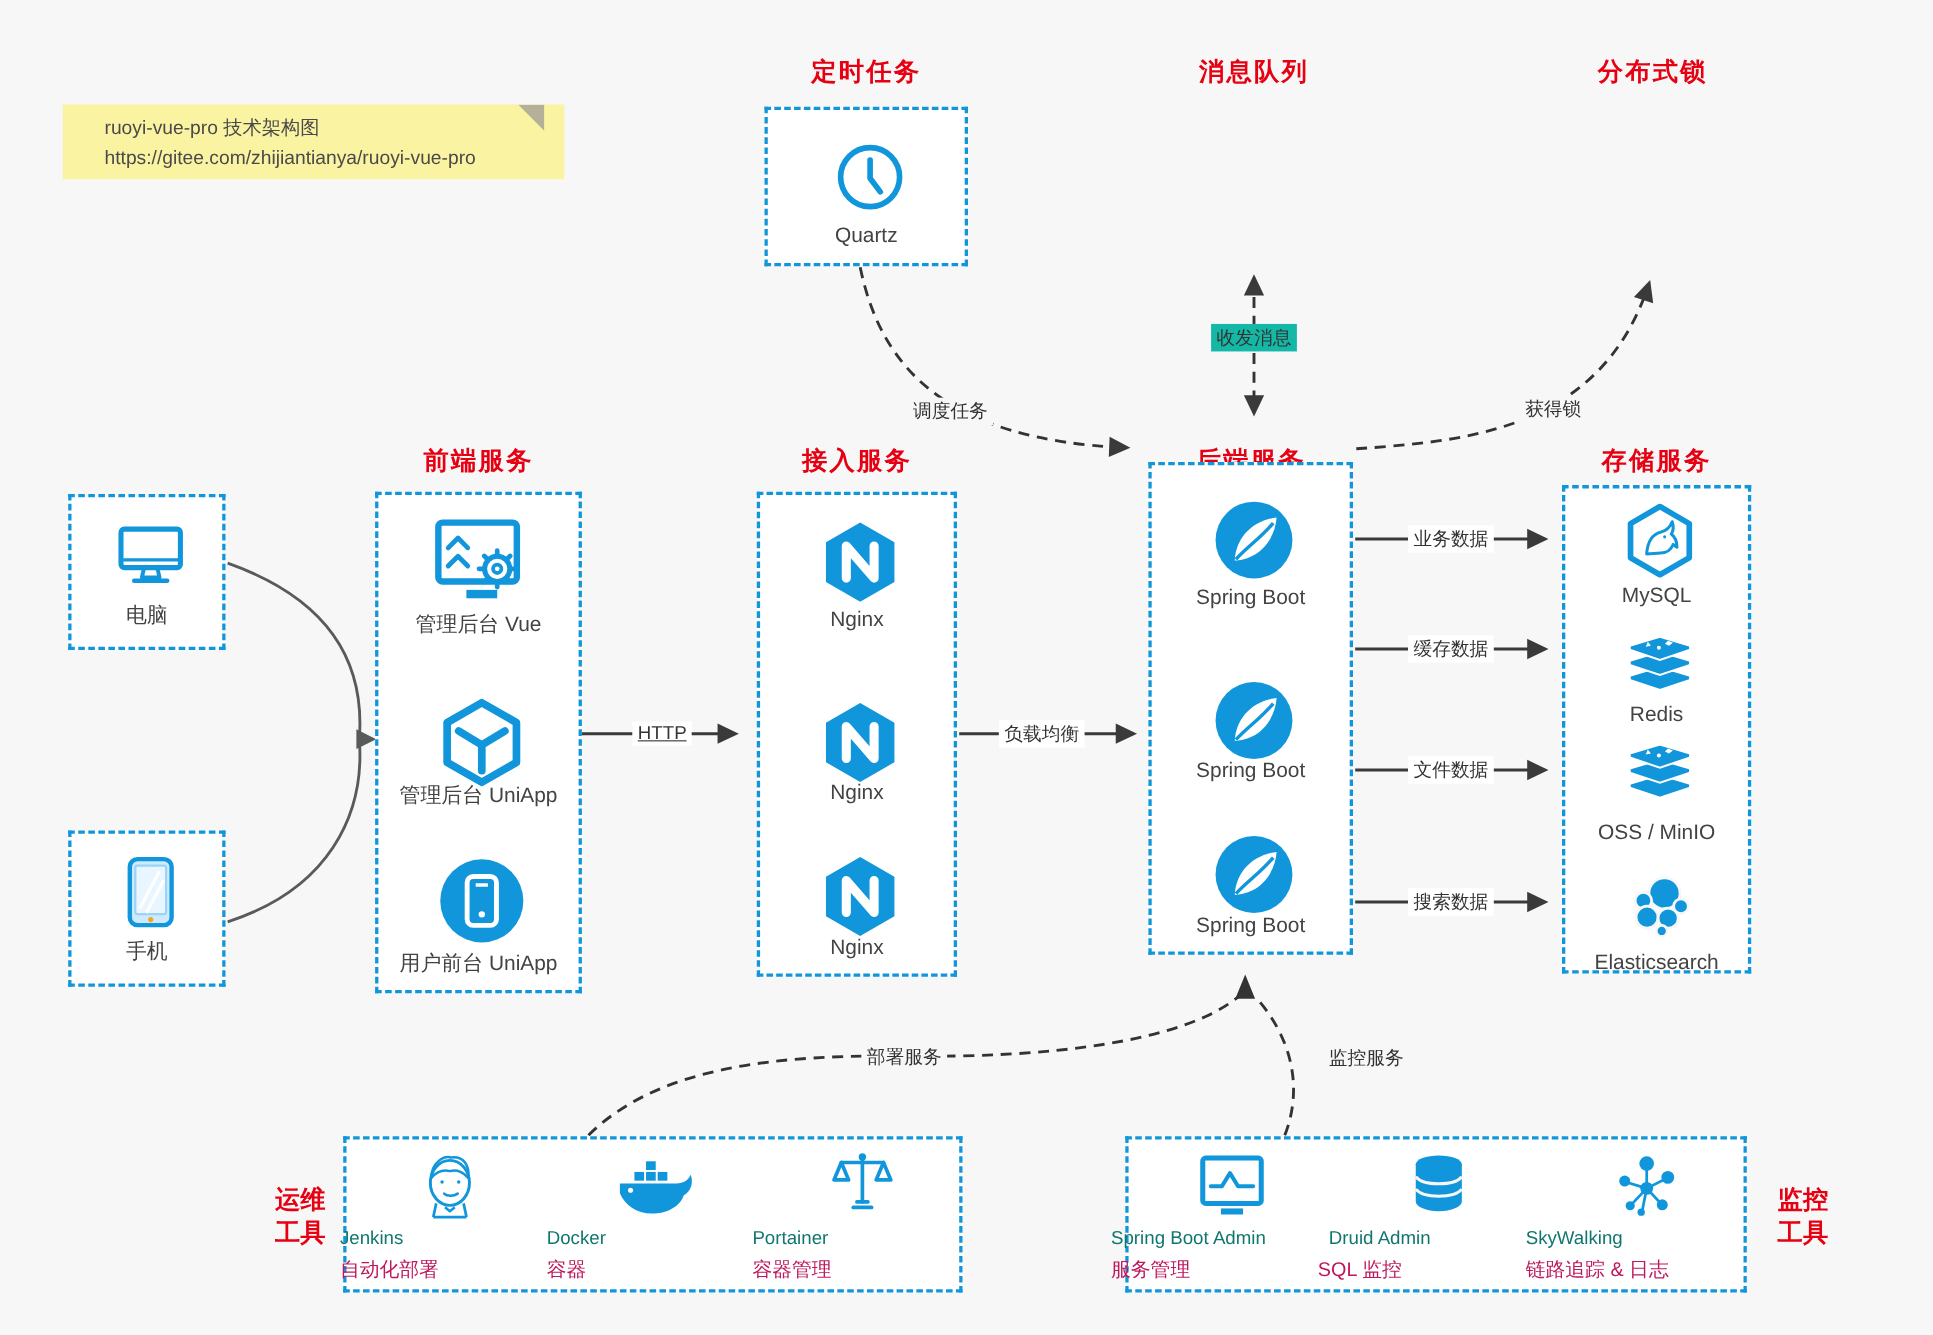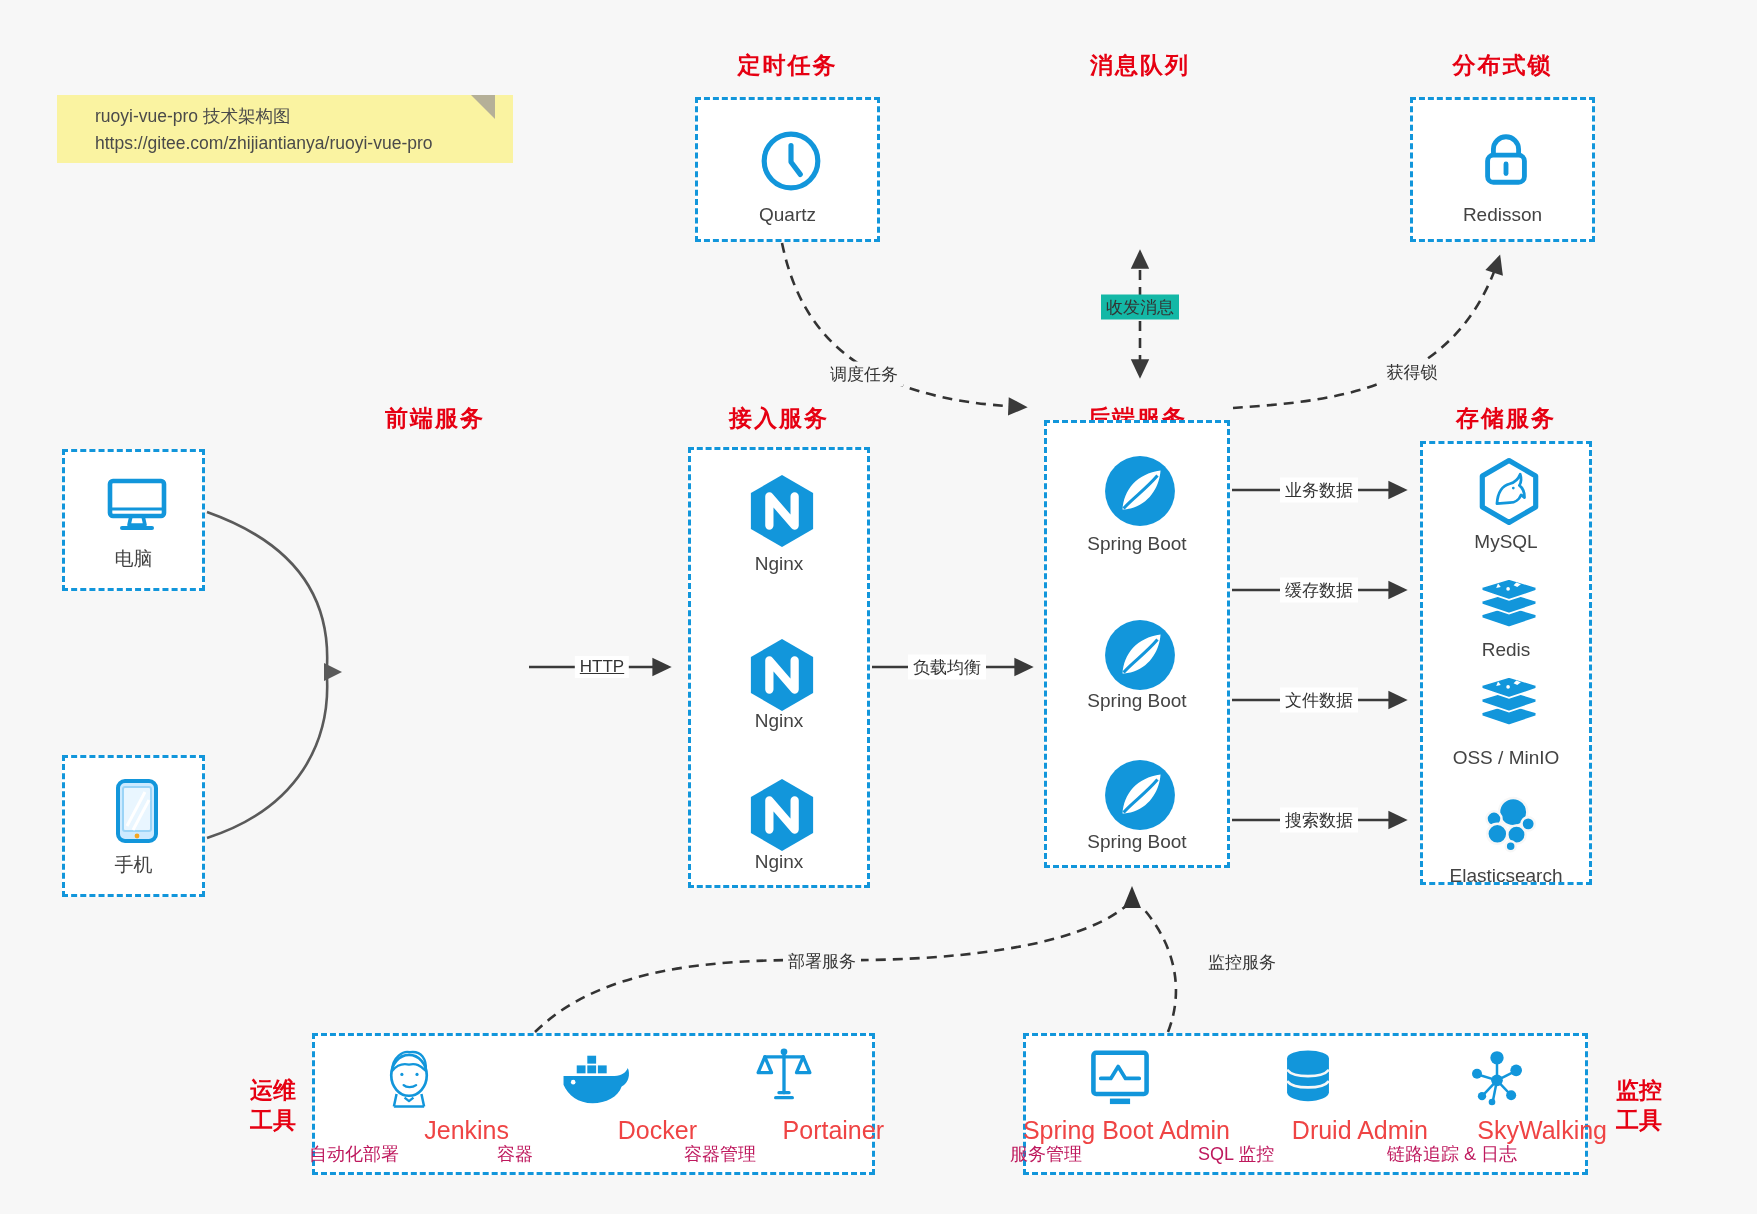--- a/index.html
+++ b/index.html
@@ -5,21 +5,21 @@
   html,body{margin:0;padding:0;background:#f7f7f7;}
   .canvas{position:relative;width:1757px;height:1214px;background:#f7f7f7;
           font-family:"Liberation Sans","DejaVu Sans",sans-serif;overflow:hidden;}
   .wires{position:absolute;left:0;top:0;z-index:1;}
   .box{position:absolute;background:#fff;border:3px dashed #1296db;box-sizing:border-box;z-index:2;}
   .glabel{position:absolute;color:#e60012;font-size:23px;font-weight:bold;text-align:center;
           letter-spacing:2px;z-index:2;white-space:nowrap;}
   .sidelabel{position:absolute;color:#e60012;font-size:23px;font-weight:bold;text-align:center;
           line-height:30px;z-index:2;}
   .ilabel{position:absolute;left:0;width:100%;text-align:center;color:#434343;font-size:19px;z-index:2;}
-  .iname{position:absolute;text-align:right;color:#ef4444;font-size:25px;z-index:2;}
+  .iname{position:absolute;text-align:left;color:#0f766e;font-size:17px;z-index:2;}
   .idesc{position:absolute;text-align:left;color:#be185d;font-size:18px;z-index:2;}
   .icon{position:absolute;z-index:2;}
   .icon svg{display:block;width:100%;height:100%;}
   .elabel{position:absolute;transform:translate(-50%,-50%);background:#fff;color:#333;
           font-size:17px;padding:1px 5px;z-index:3;white-space:nowrap;}
   .note{position:absolute;left:57px;top:95px;width:456px;height:68px;background:#faf3a1;
         color:#4a4a4a;font-size:17.5px;line-height:27px;padding:8px 0 0 38px;box-sizing:border-box;z-index:2;}
   .note-fold{position:absolute;right:18px;top:0;width:24px;height:24px;
         background:#b5b098;clip-path:polygon(0 0,100% 0,100% 100%);}
 </style>
@@ -219,28 +219,20 @@
   <div class="glabel" style="left:1410px;top:50px;width:185px;">分布式锁</div>
 
   <div class="box" style="left:695px;top:97px;width:185px;height:145px;">
     <span class="icon" style="left:60px;top:28px;width:66px;height:66px;">
         <svg viewBox="0 0 64 64">
           <use href="#sym-clock"></use>
         </svg>
       </span>
     <div class="ilabel" style="top:104px;">Quartz</div>
   </div>
-  <div class="box" style="left:1410px;top:97px;width:185px;height:145px;">
-    <span class="icon" style="left:62px;top:29px;width:62px;height:62px;">
-        <svg viewBox="0 0 64 64">
-          <use href="#sym-lock"></use>
-        </svg>
-      </span>
-    <div class="ilabel" style="top:104px;">Redisson</div>
-  </div>
 
   <div class="box" style="left:62px;top:449px;width:143px;height:142px;">
     <span class="icon" style="left:40px;top:24px;width:64px;height:58px;">
         <svg viewBox="0 0 64 58">
           <use href="#sym-desktop"></use>
         </svg>
       </span>
     <div class="ilabel" style="top:94px;">电脑</div>
   </div>
   <div class="box" style="left:62px;top:755px;width:143px;height:142px;">
@@ -250,20 +242,40 @@
         </svg>
       </span>
     <div class="ilabel" style="top:94px;">手机</div>
   </div>
 
   <div class="glabel" style="left:341px;top:403px;width:188px;">前端服务</div>
   <div class="glabel" style="left:688px;top:403px;width:182px;">接入服务</div>
   <div class="glabel" style="left:1044px;top:403px;width:186px;">后端服务</div>
   <div class="glabel" style="left:1420px;top:403px;width:172px;">存储服务</div>
 
+  <div class="box" style="left:341px;top:447px;width:188px;height:456px;">
+    <span class="icon" style="left:48px;top:20px;width:92px;height:79px;">
+        <svg viewBox="0 0 72 62">
+          <use href="#sym-adminvue"></use>
+        </svg>
+      </span>
+    <div class="ilabel" style="top:105px;">管理后台 Vue</div>
+    <span class="icon" style="left:52px;top:183px;width:84px;height:84px;">
+        <svg viewBox="0 0 72 72">
+          <use href="#sym-cube"></use>
+        </svg>
+      </span>
+    <div class="ilabel" style="top:260px;">管理后台 UniApp</div>
+    <span class="icon" style="left:54px;top:329px;width:80px;height:80px;">
+        <svg viewBox="0 0 72 72">
+          <use href="#sym-usercircle"></use>
+        </svg>
+      </span>
+    <div class="ilabel" style="top:413px;">用户前台 UniApp</div>
+  </div>
 
   <div class="box" style="left:688px;top:447px;width:182px;height:441px;">
     <span class="icon" style="left:56px;top:22px;width:70px;height:78px;">
         <svg viewBox="0 0 72 80">
           <use href="#sym-nginx"></use>
         </svg>
       </span>
     <div class="ilabel" style="top:103px;">Nginx</div>
     <span class="icon" style="left:56px;top:186px;width:70px;height:78px;">
         <svg viewBox="0 0 72 80">

